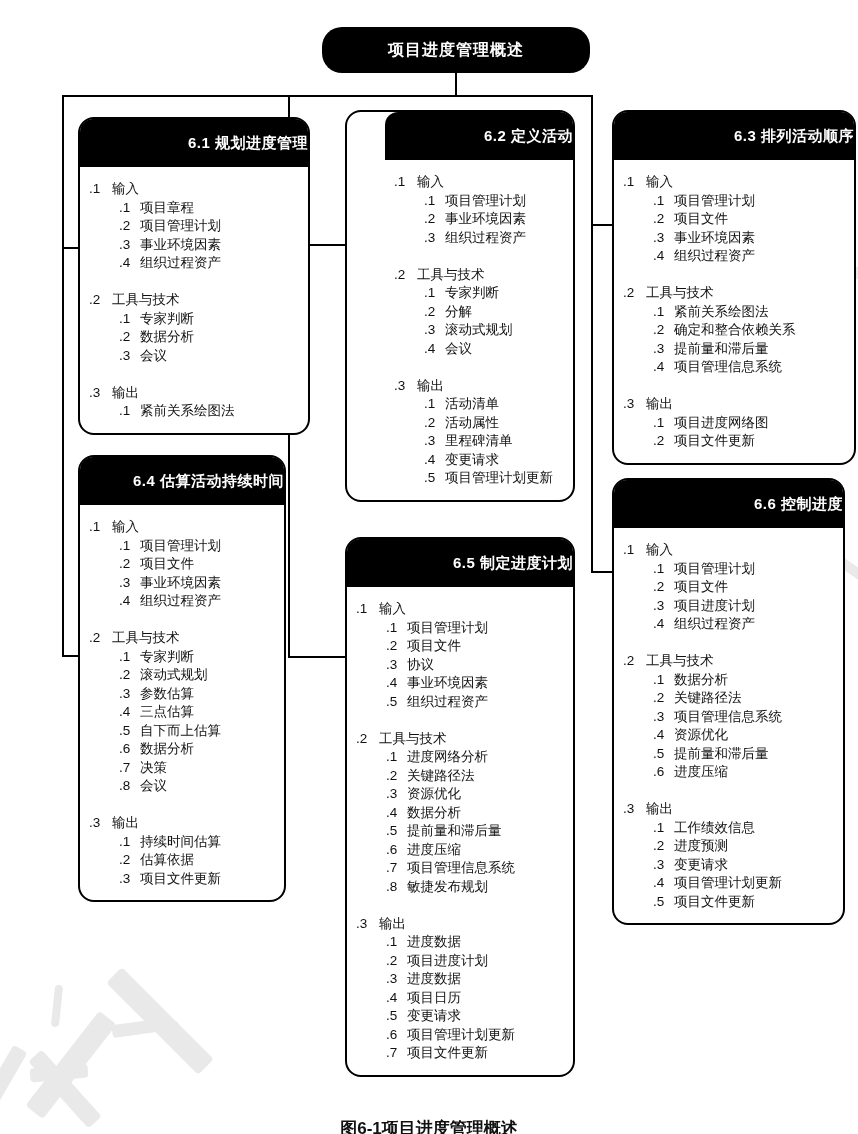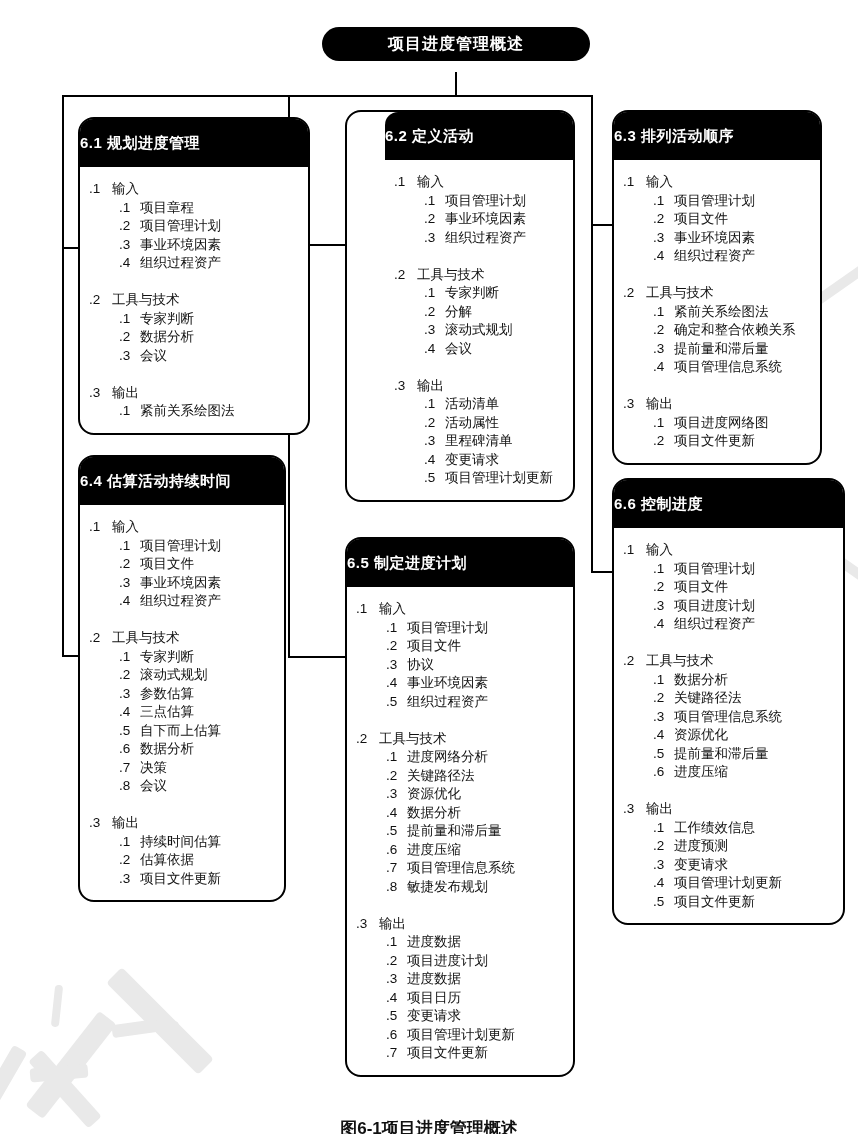--- a/index.html
+++ b/index.html
@@ -6,33 +6,33 @@
   body {
     width:858px; height:1134px; position:relative; background:#ffffff;
     font-family:"Liberation Sans","DejaVu Sans",sans-serif; overflow:hidden;
   }
   
   .line { position:absolute; background:#000; z-index:1; }
   
   .wm { position:absolute; background:#e9e9e9; z-index:0; border-radius:4px; }
   
   .root-box {
-    position:absolute; left:322px; top:27px; width:268px; height:34px;
+    position:absolute; left:322px; top:27px; width:268px; height:46px;
     background:#000; color:#fff; border-radius:20px; z-index:2;
     display:flex; align-items:center; justify-content:center;
     font-weight:bold; font-size:16px; letter-spacing:1px;
   }
   
   .pbox {
     position:absolute; background:#fff; border:2px solid #000;
     border-radius:16px; box-sizing:border-box; z-index:2;
   }
   .pbox-header {
     background:#000; color:#fff; border-radius:13px 13px 0 0; height:48px;
-    display:flex; align-items:center; justify-content:flex-start;
+    display:flex; align-items:center; justify-content:flex-end;
     font-weight:bold; font-size:15px; letter-spacing:0.5px;
   }
   .pbox-body {
     padding:13px 6px 12px 6px; font-size:13.5px; line-height:18.5px; color:#111;
   }
   .sec { margin-top:18.5px; }
   .sec:first-child { margin-top:0; }
   .sec-head { display:flex; gap:10px; padding-left:3px; }
   .item { display:flex; gap:8px; padding-left:33px; }
   .num { min-width:13px; flex:none; }
@@ -199,21 +199,21 @@
           <span>变更请求</span>
         </div>
         <div class="item">
           <span class="num">.5</span>
           <span>项目管理计划更新</span>
         </div>
       </div>
     </div>
 </div>
 
-<div class="pbox" style="left:612px; top:110px; width:210px;">
+<div class="pbox" style="left:612px; top:110px; width:244px;">
   <div class="pbox-header">
     <span>6.3 排列活动顺序</span>
   </div>
   <div class="pbox-body">
       <div class="sec">
         <div class="sec-head">
           <span class="num">.1</span>
           <span>输入</span>
         </div>
         <div class="item">

